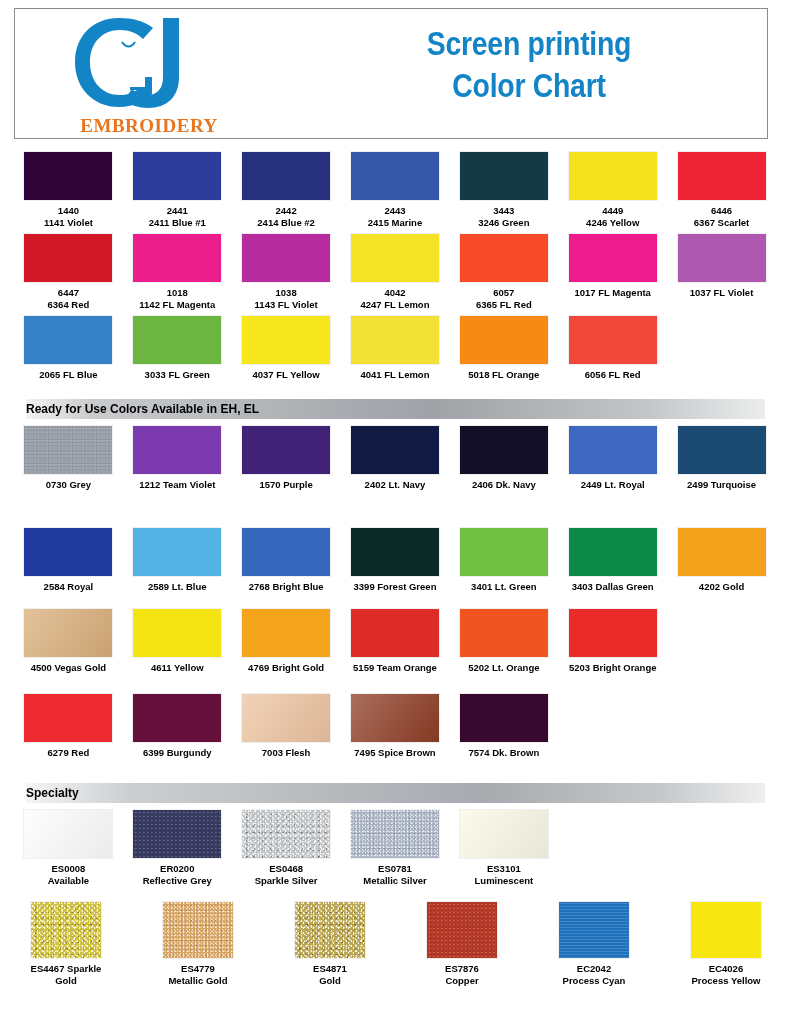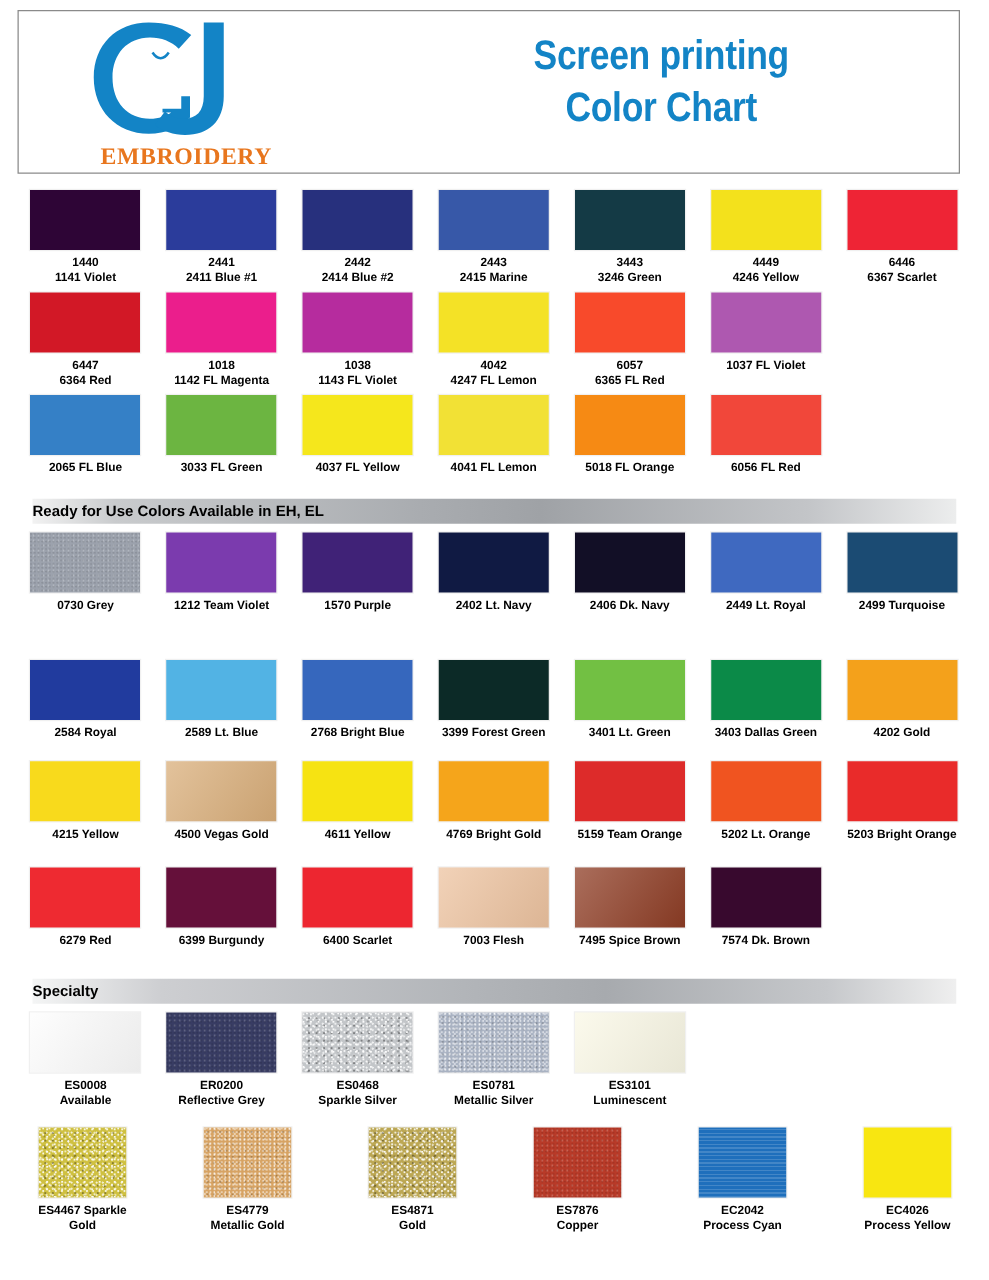--- a/index.html
+++ b/index.html
@@ -291,20 +291,26 @@
           </div>
         </div>
         <div class="cell">
           <div class="swatch swatch-outline" style="background: rgb(248, 74, 43);"></div>
           <div class="lbl">
             <span class="l2">6057</span>
             <span class="l2">6365 FL Red</span>
           </div>
         </div>
         <div class="cell">
+          <div class="swatch swatch-outline" style="background: rgb(238, 27, 141);"></div>
+          <div class="lbl">
+            <span class="l2">1017 FL Magenta</span>
+          </div>
+        </div>
+        <div class="cell">
           <div class="swatch swatch-outline" style="background: rgb(174, 88, 176);"></div>
           <div class="lbl">
             <span class="l2">1037 FL Violet</span>
           </div>
         </div>
       </div>
       <div class="grid" style="top: 316px;">
         <div class="cell">
           <div class="swatch swatch-outline" style="background: rgb(53, 128, 198);"></div>
           <div class="lbl">
@@ -428,26 +434,20 @@
         </div>
         <div class="cell">
           <div class="swatch swatch-outline" style="background: rgb(244, 161, 27);"></div>
           <div class="lbl">
             <span class="l2">4202 Gold</span>
           </div>
         </div>
       </div>
       <div class="grid" style="top: 609px;">
         <div class="cell">
-          <div class="swatch swatch-outline" style="background: rgb(248, 218, 28);"></div>
-          <div class="lbl">
-            <span class="l2">4215 Yellow</span>
-          </div>
-        </div>
-        <div class="cell">
           <div class="swatch swatch-outline tex-soft" style="background: rgb(217, 174, 122);"></div>
           <div class="lbl">
             <span class="l2">4500 Vegas Gold</span>
           </div>
         </div>
         <div class="cell">
           <div class="swatch swatch-outline" style="background: rgb(246, 227, 18);"></div>
           <div class="lbl">
             <span class="l2">4611 Yellow</span>
           </div>
@@ -481,26 +481,20 @@
         <div class="cell">
           <div class="swatch swatch-outline" style="background: rgb(238, 42, 49);"></div>
           <div class="lbl">
             <span class="l2">6279 Red</span>
           </div>
         </div>
         <div class="cell">
           <div class="swatch swatch-outline" style="background: rgb(101, 16, 58);"></div>
           <div class="lbl">
             <span class="l2">6399 Burgundy</span>
-          </div>
-        </div>
-        <div class="cell">
-          <div class="swatch swatch-outline" style="background: rgb(237, 38, 48);"></div>
-          <div class="lbl">
-            <span class="l2">6400 Scarlet</span>
           </div>
         </div>
         <div class="cell">
           <div class="swatch swatch-outline tex-soft" style="background: rgb(237, 195, 160);"></div>
           <div class="lbl">
             <span class="l2">7003 Flesh</span>
           </div>
         </div>
         <div class="cell">
           <div class="swatch swatch-outline tex-soft" style="background: rgb(142, 61, 37);"></div>

